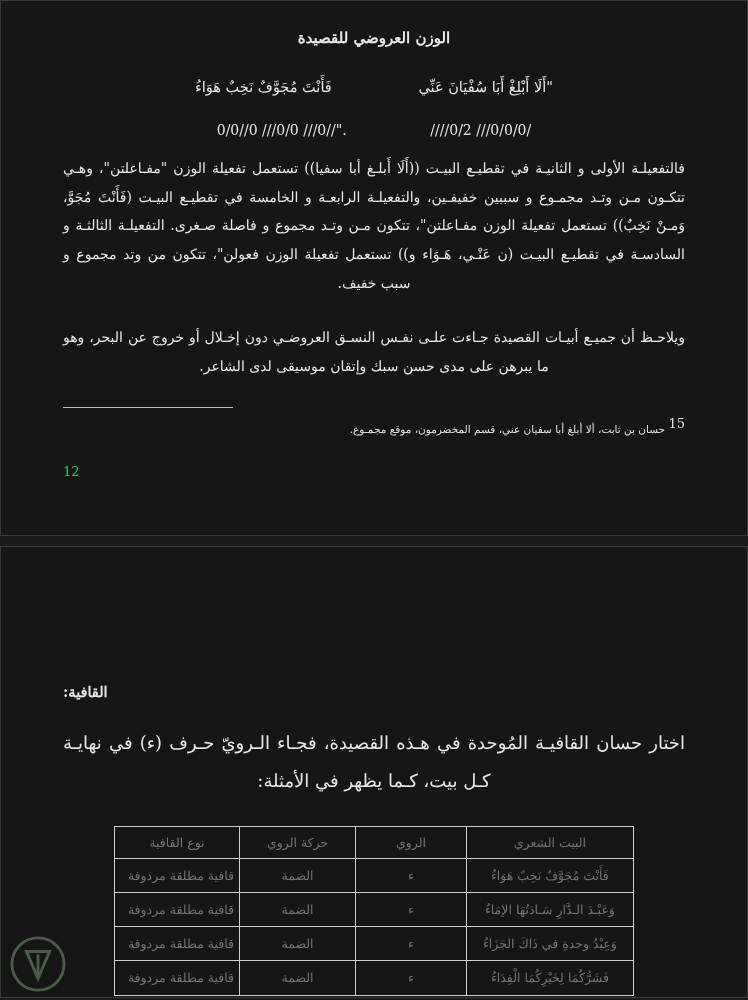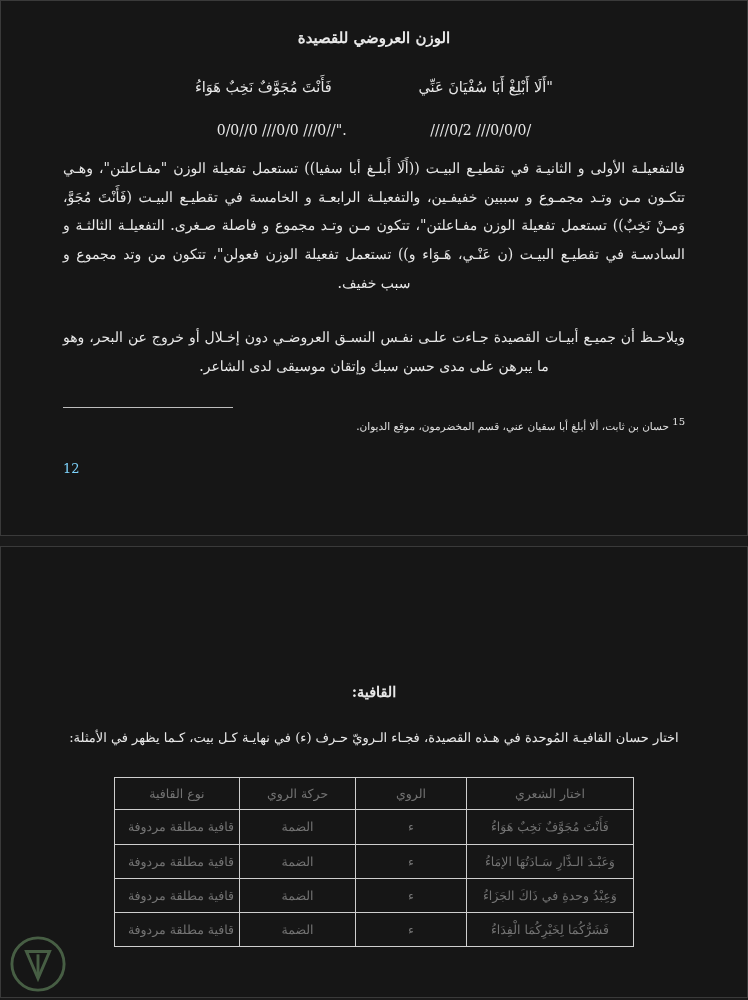--- a/index.html
+++ b/index.html
@@ -89,39 +89,39 @@
   }
   .footnote {
     margin-top: 8px;
     font-size: 10.5px;
     text-align: right;
     width: 100%;
     padding-left: 2px;
     color: #e0e0e0;
   }
   .footnote sup {
-    font-size: 10px;
+    font-size: 13px;
     vertical-align: super;
   }
   .page-number {
     margin-top: 30px;
     font-size: 13px;
     text-align: left;
     direction: ltr;
-    color: #7dd3fc;
+    color: #22c55e;
   }
   .qafiya-heading {
     margin-top: 118px;
-    text-align: center;
+    text-align: left;
     font-weight: bold;
     font-size: 14.5px;
   }
   .intro {
     margin-top: 24px;
-    font-size: 13px;
+    font-size: 18px;
     line-height: 2.1;
     text-align: justify;
     text-align-last: center;
   }
   table.qafiya {
     margin: 26px auto 0 auto;
     border-collapse: collapse;
     width: 520px;
     font-size: 12.5px;
   }
@@ -171,38 +171,38 @@
     <span class="scan-line"><span>0/0//0 ///0/0 ///0//".</span>			<span>////0/2 ///0/0/0/</span></span>
   </div>
 
   <p class="para first">فالتفعيلـة الأولى و الثانيـة في تقطيـع البيـت ((أَلَا أَبلـغ أبا سفيا)) تستعمل تفعيلة الوزن "مفـاعلتن"، وهـي تتكـون مـن وتـد مجمـوع و سببين خفيفـين، والتفعيلـة الرابعـة و الخامسة في تقطيـع البيـت (فَأَنْتَ مُجَوَّ، وَمـنْ نَخِبٌ)) تستعمل تفعيلة الوزن مفـاعلتن"، تتكون مـن وتـد مجموع و فاصلة صـغرى. التفعيلـة الثالثـة و السادسـة في تقطيـع البيـت (ن عَنْـي، هَـوَاء و)) تستعمل تفعيلة الوزن فعولن"، تتكون من وتد مجموع و سبب خفيف.</p>
 
   <p class="para2">ويلاحـظ أن جميـع أبيـات القصيدة جـاءت علـى نفـس النسـق العروضـي دون إخـلال أو خروج عن البحر، وهو ما يبرهن على مدى حسن سبك وإتقان موسيقى لدى الشاعر.</p>
 
   <div class="footnote-rule"></div>
 
   <div class="footnote-wrap">
-    <div class="footnote"><sup>15</sup> <span>حسان بن ثابت، ألا أبلغ أبا سفيان عني، قسم المخضرمون، موقع الديوان.</span></div>
+    <div class="footnote"><sup>15</sup> <span>حسان بن ثابت، ألا أبلغ أبا سفيان عني، قسم المخضرمون، موقع مجمـوع.</span></div>
   </div>
 
   <div class="page-number">12</div>
 </div>
 
 <div class="gap"></div>
 
 <div class="page page-two">
 
   <div class="qafiya-heading">القافية:</div>
 
   <p class="intro">اختار حسان القافيـة المُوحدة في هـذه القصيدة، فجـاء الـرويّ حـرف (ء) في نهايـة كـل بيت، كـما يظهر في الأمثلة:</p>
 
   <table class="qafiya">
     <thead>
       <tr>
-        <th class="verse">اختار الشعري</th>
+        <th class="verse">البيت الشعري</th>
         <th class="rawi">الروي</th>
         <th class="haraka">حركة الروي</th>
         <th class="naw">نوع القافية</th>
       </tr>
     </thead>
     <tbody>
       <tr>
         <td class="verse">فَأَنْتَ مُجَوَّفٌ نَخِبٌ هَوَاءُ</td>
         <td class="rawi">ء</td>
         <td class="haraka">الضمة</td>

